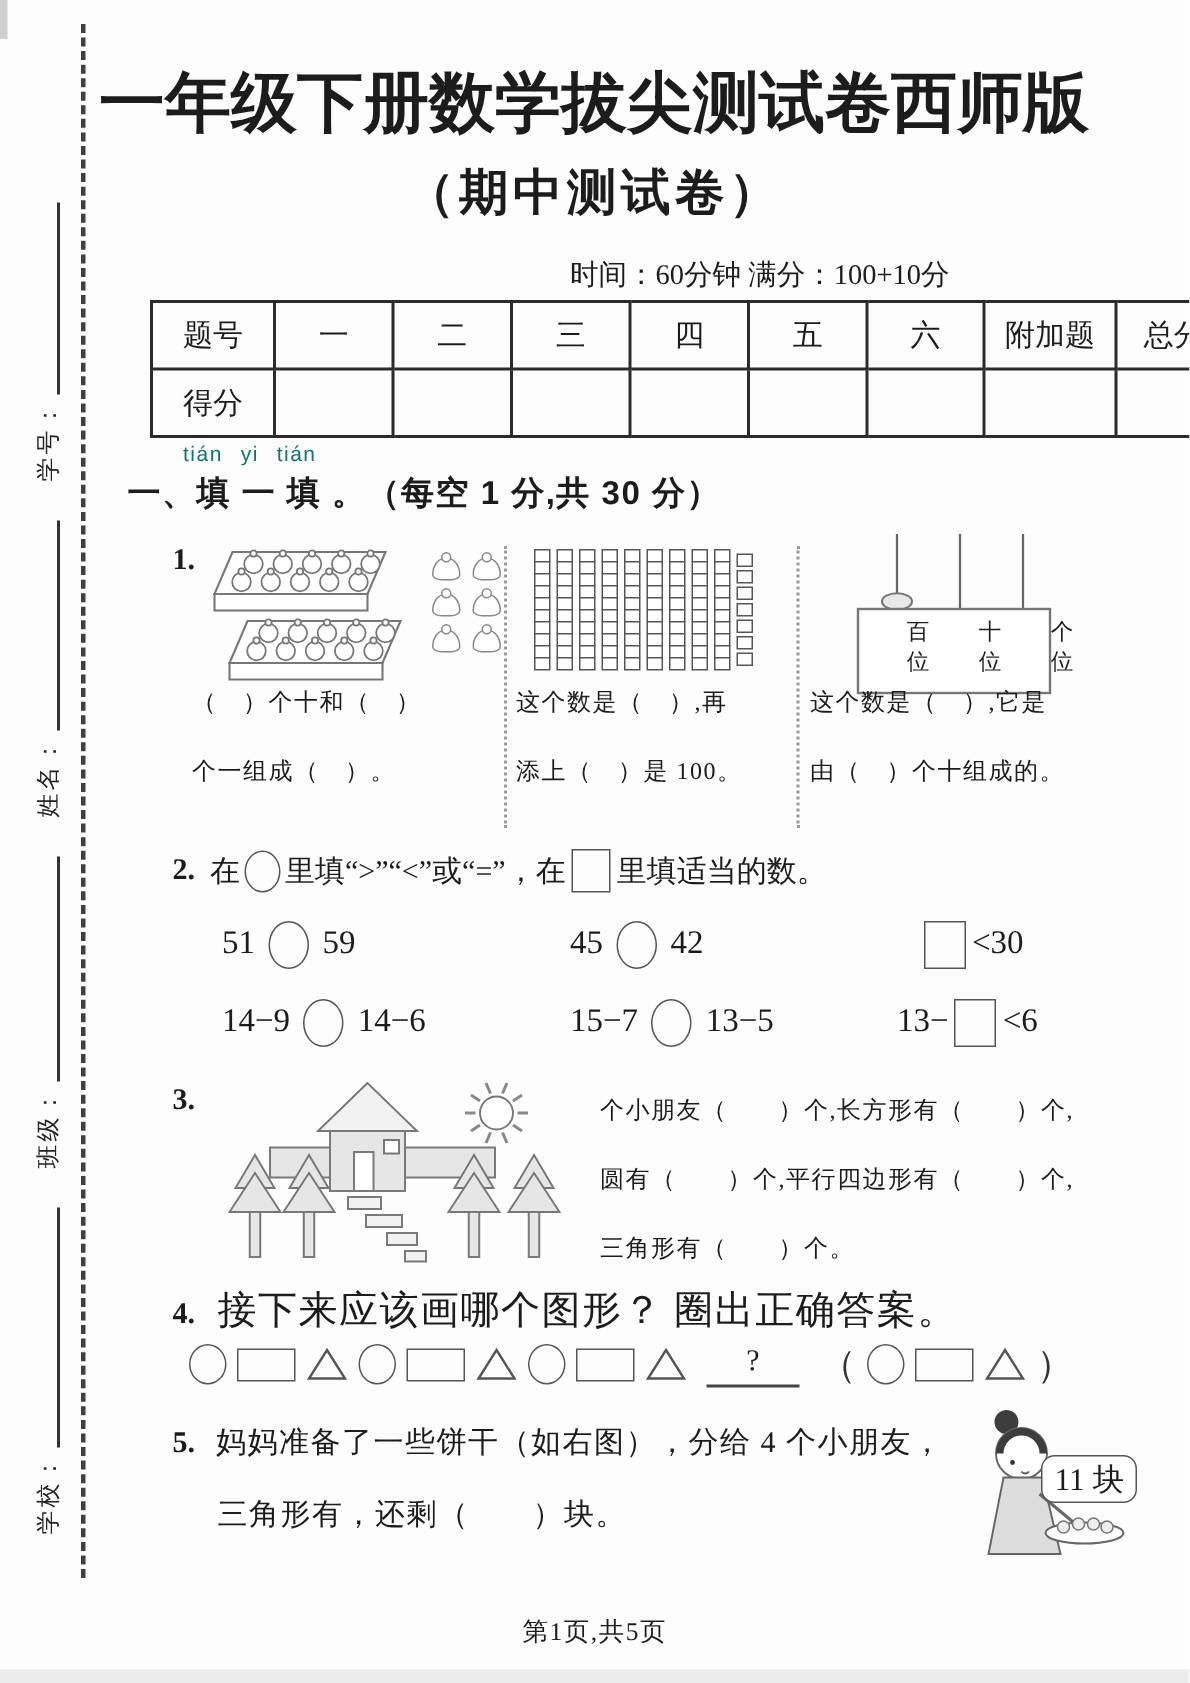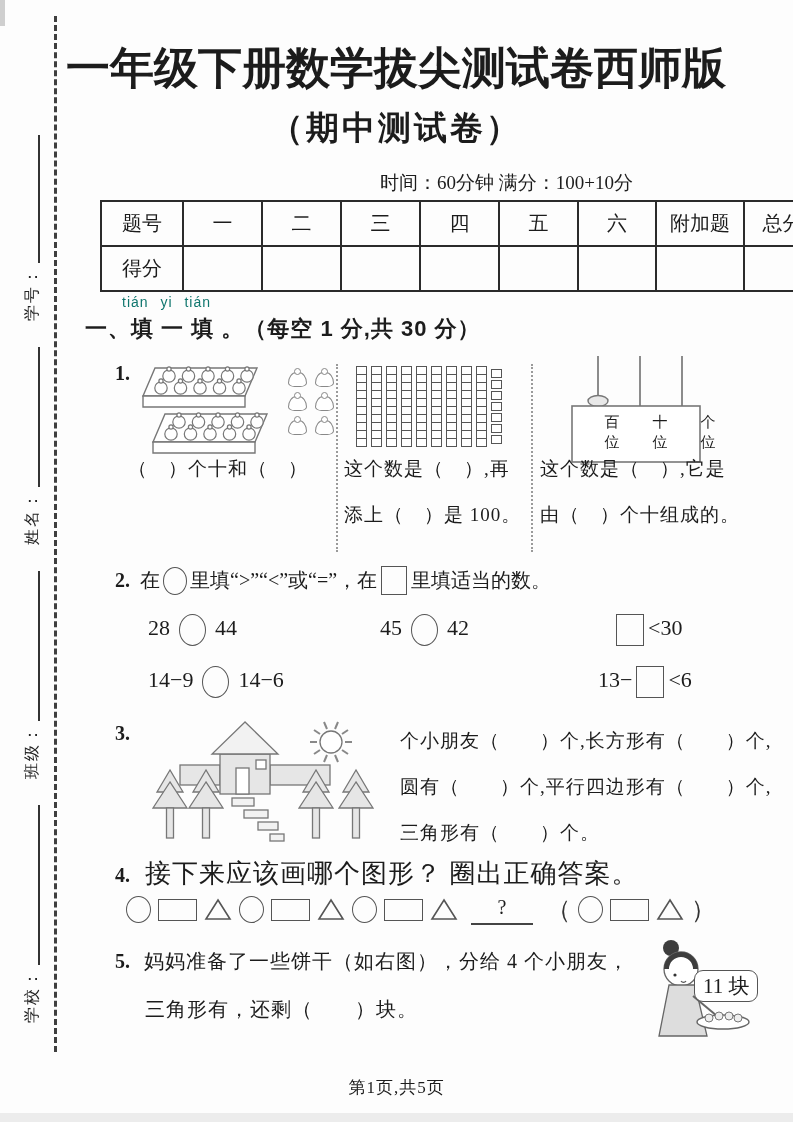--- a/index.html
+++ b/index.html
@@ -21,21 +21,21 @@
   .meta{top:170px;left:380px;width:403px;font-size:19px;}
   
   table.score{position:absolute;top:200px;left:100px;width:684px;border-collapse:collapse;table-layout:fixed;}
   table.score td{border:2px solid #2b2b2b;height:41px;text-align:center;font-size:20px;
                  font-family:"Liberation Sans",sans-serif;font-weight:500;}
   
   .pinyin{top:294px;left:122px;font-family:"Liberation Sans",sans-serif;font-size:14px;color:#0f766e;
           letter-spacing:1px;word-spacing:7px;}
   .heading{top:314px;left:85px;font-family:"Liberation Sans",sans-serif;font-weight:700;font-size:22px;letter-spacing:1px;}
   .qnum{font-weight:700;font-size:20px;}
-  .kai{font-size:19px;letter-spacing:1px;}
+  .kai{font-size:16px;letter-spacing:1px;}
   .panel-text{line-height:46px;}
   .dotted-div{width:0;border-left:2px dotted #9a9a9a;height:188px;top:364px;}
   
   .tray-svg polygon{fill:#fff;stroke:#777;stroke-width:1.4;}
   .cups circle{fill:#fff;stroke:#777;stroke-width:1.2;}
   .loose-cups{display:grid;grid-template-columns:repeat(2,17px);gap:9px 10px;}
   .cupcake{width:17px;height:13px;border:1.4px solid #888;position:relative;background:#fff;
            border-radius:50% 50% 40% 40% / 85% 85% 30% 30%;}
   .cupcake::after{content:"";position:absolute;width:5px;height:5px;border:1px solid #888;border-radius:50%;
                   top:-5px;left:5px;background:#fff;}
@@ -189,20 +189,21 @@
   <div class="abs loose-cups" style="left:288px;top:372px">
       <span class="cupcake"></span>
       <span class="cupcake"></span>
       <span class="cupcake"></span>
       <span class="cupcake"></span>
       <span class="cupcake"></span>
       <span class="cupcake"></span>
     </div>
   <div class="abs kai panel-text" style="left:128px;top:446px;width:205px">
     <div>（　）个十和（　）</div>
+    <div>个一组成（　）。</div>
   </div>
 
   <div class="abs blocks" style="left:356px;top:367px">
       <div class="blk-col">
         <span class="blk"></span>
         <span class="blk"></span>
         <span class="blk"></span>
         <span class="blk"></span>
         <span class="blk"></span>
         <span class="blk"></span>
@@ -343,30 +344,33 @@
 
   <div class="abs q2-title" style="left:115px;top:566px">
     <span class="qnum" style="margin-right:10px">2.</span>
     <span>在</span>
     <span class="t-circle"></span>
     <span>里填“&gt;”“&lt;”或“=”，在</span>
     <span class="t-box"></span>
     <span>里填适当的数。</span>
   </div>
   <div class="abs q2-cell" style="left:148px;top:614px">
-    <span>28</span><span class="cmp-circle"></span><span>44</span>
+    <span>51</span><span class="cmp-circle"></span><span>59</span>
   </div>
   <div class="abs q2-cell" style="left:380px;top:614px">
     <span>45</span><span class="cmp-circle"></span><span>42</span>
   </div>
   <div class="abs q2-cell" style="left:612px;top:614px">
     <span class="cmp-box"></span><span>&lt;30</span>
   </div>
   <div class="abs q2-cell" style="left:148px;top:666px">
     <span>14−9</span><span class="cmp-circle"></span><span>14−6</span>
+  </div>
+  <div class="abs q2-cell" style="left:380px;top:666px">
+    <span>15−7</span><span class="cmp-circle"></span><span>13−5</span>
   </div>
   <div class="abs q2-cell" style="left:598px;top:666px">
     <span>13−</span><span class="cmp-box"></span><span>&lt;6</span>
   </div>
 
   <div class="abs qnum" style="left:115px;top:722px">3.</div>
   <svg class="abs house-svg" style="left:148px;top:710px" width="248" height="138" viewBox="0 0 248 138">
     <defs>
       <g id="tree">
         <polygon class="f1" points="0,-38 -13,-16 13,-16"></polygon>

